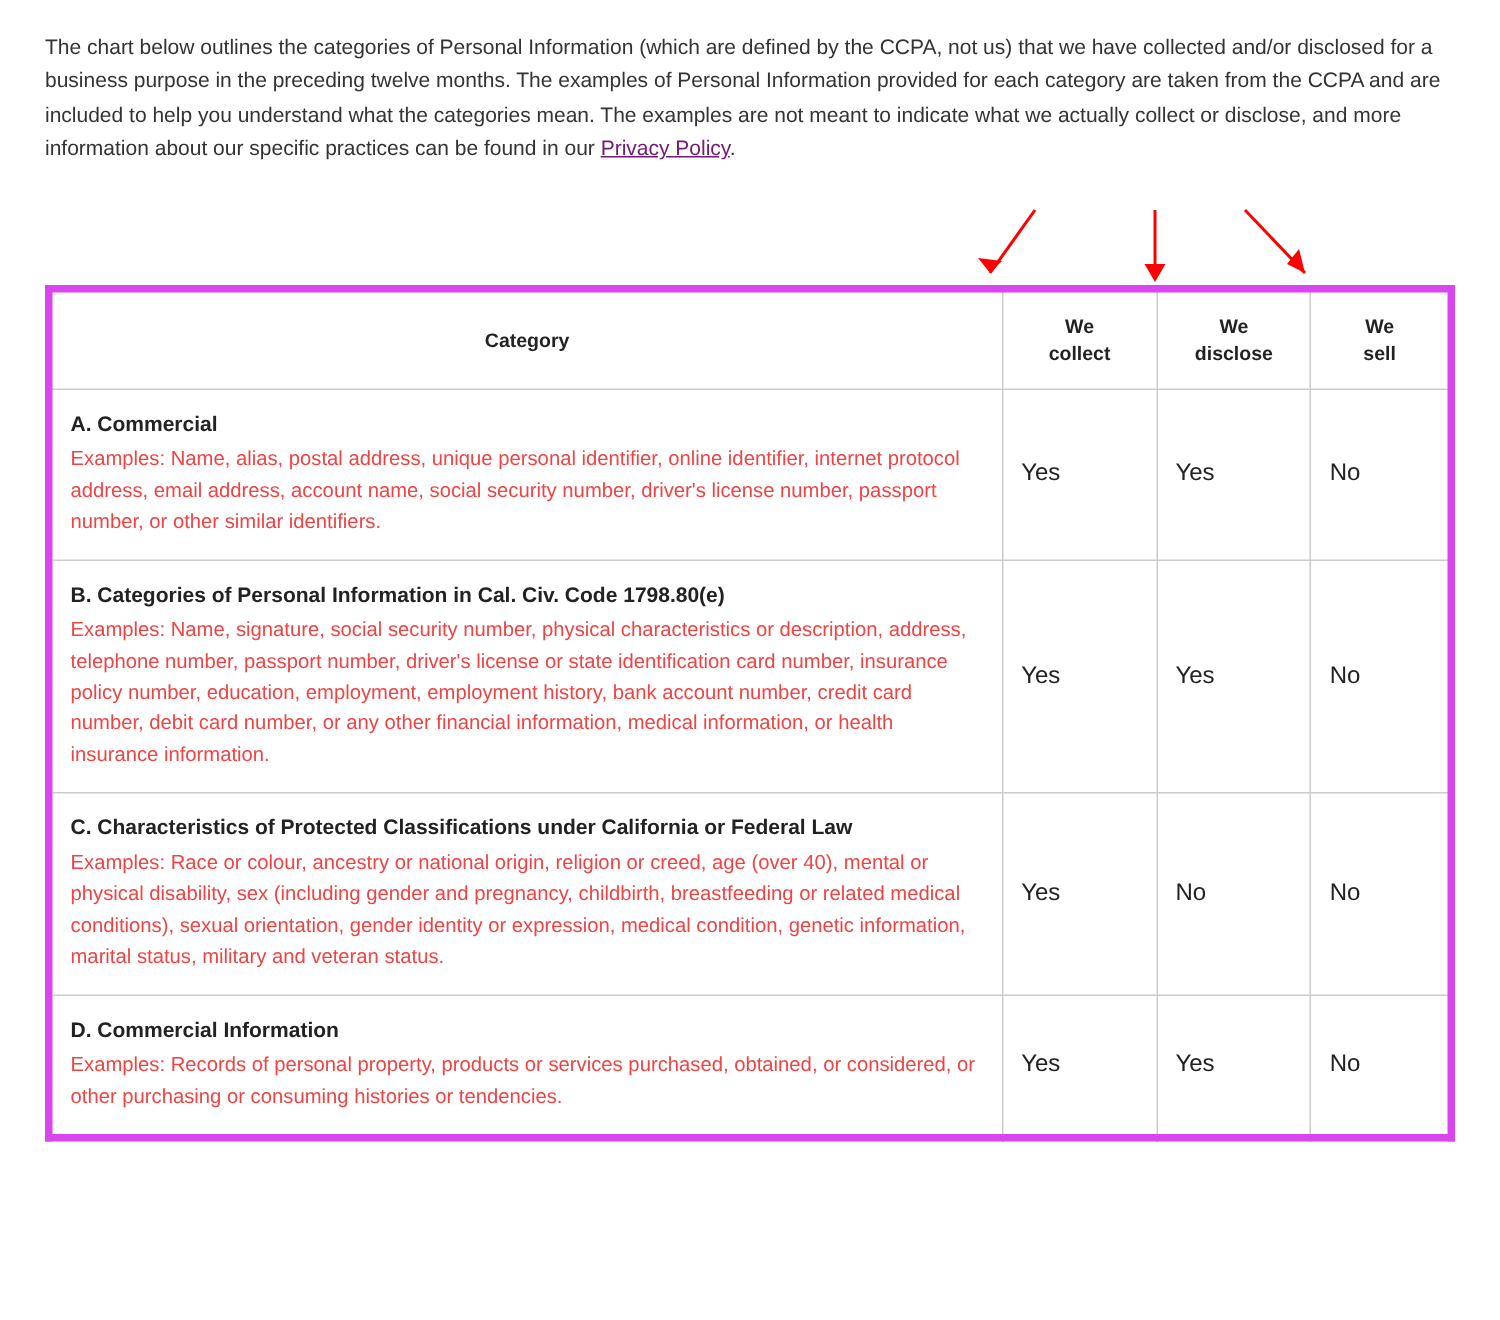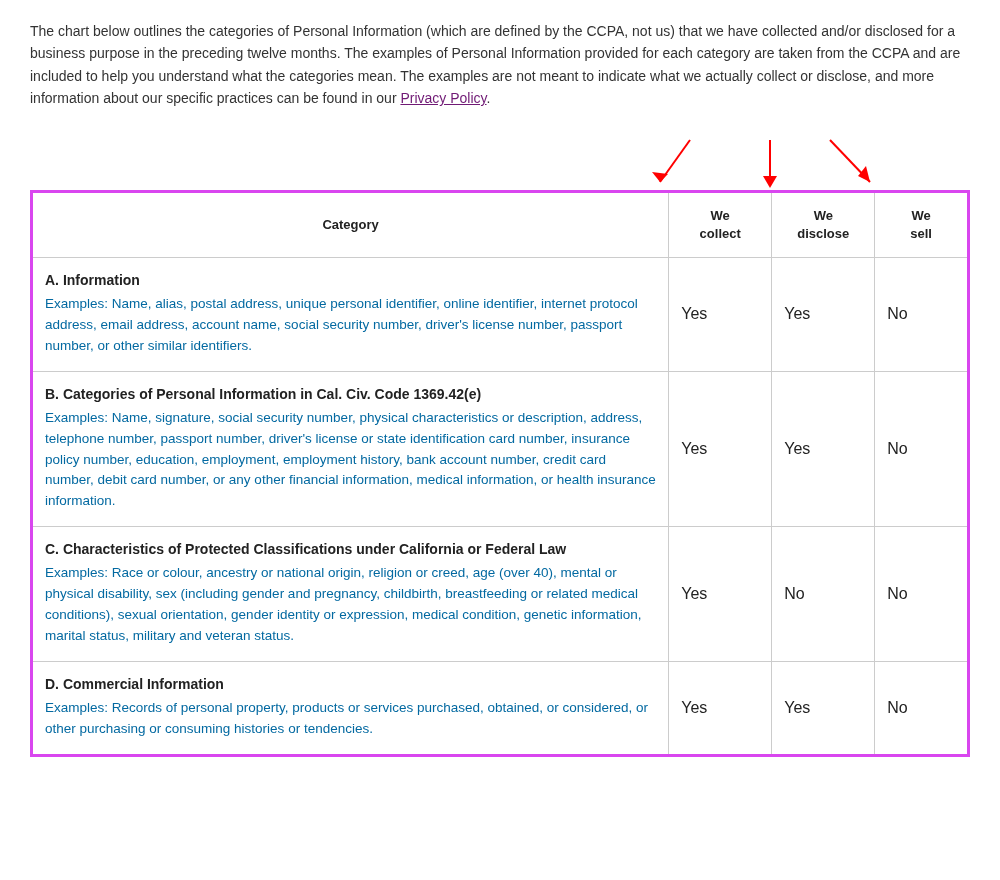--- a/index.html
+++ b/index.html
@@ -37,21 +37,21 @@
 
     .arrow-svg {
       position: absolute;
       right: 60px;
       top: 0;
     }
 
     table {
       width: 100%;
       border-collapse: collapse;
-      border: 3px solid #d946ef;
+      border: 5px solid #d946ef;
     }
 
     thead tr {
       background: #fff;
     }
 
     th, td {
       border: 1px solid #ccc;
       padding: 14px 12px;
       vertical-align: top;
@@ -89,21 +89,21 @@
 
     .category-title {
       font-weight: bold;
       margin-bottom: 6px;
       font-size: 14px;
     }
 
     .category-desc {
       font-size: 13.5px;
       line-height: 1.55;
-      color: #0369a1;
+      color: #ef4444;
     }
 
     tbody tr td {
       background: #fff;
     }
 
     .header-row th {
       background: #fff;
     }
   </style>
@@ -133,30 +133,30 @@
     <tr class="header-row">
       <th class="category-header">Category</th>
       <th class="col-header">We<br>collect</th>
       <th class="col-header">We<br>disclose</th>
       <th class="col-header">We<br>sell</th>
     </tr>
   </thead>
   <tbody id="table-body">
   <tr>
         <td class="category-cell">
-          <div class="category-title">A. Information</div>
+          <div class="category-title">A. Commercial</div>
           <div class="category-desc">Examples: Name, alias, postal address, unique personal identifier, online identifier, internet protocol address, email address, account name, social security number, driver's license number, passport number, or other similar identifiers.</div>
         </td>
         <td class="value-cell">Yes</td>
         <td class="value-cell">Yes</td>
         <td class="value-cell">No</td>
       </tr>
       <tr>
         <td class="category-cell">
-          <div class="category-title">B. Categories of Personal Information in Cal. Civ. Code 1369.42(e)</div>
+          <div class="category-title">B. Categories of Personal Information in Cal. Civ. Code 1798.80(e)</div>
           <div class="category-desc">Examples: Name, signature, social security number, physical characteristics or description, address, telephone number, passport number, driver's license or state identification card number, insurance policy number, education, employment, employment history, bank account number, credit card number, debit card number, or any other financial information, medical information, or health insurance information.</div>
         </td>
         <td class="value-cell">Yes</td>
         <td class="value-cell">Yes</td>
         <td class="value-cell">No</td>
       </tr>
       <tr>
         <td class="category-cell">
           <div class="category-title">C. Characteristics of Protected Classifications under California or Federal Law</div>
           <div class="category-desc">Examples: Race or colour, ancestry or national origin, religion or creed, age (over 40), mental or physical disability, sex (including gender and pregnancy, childbirth, breastfeeding or related medical conditions), sexual orientation, gender identity or expression, medical condition, genetic information, marital status, military and veteran status.</div>

